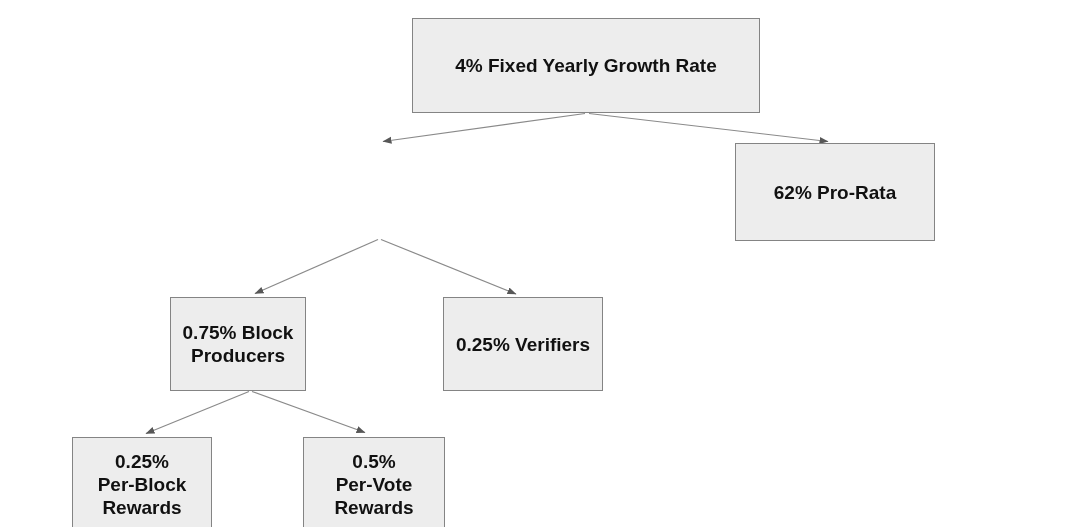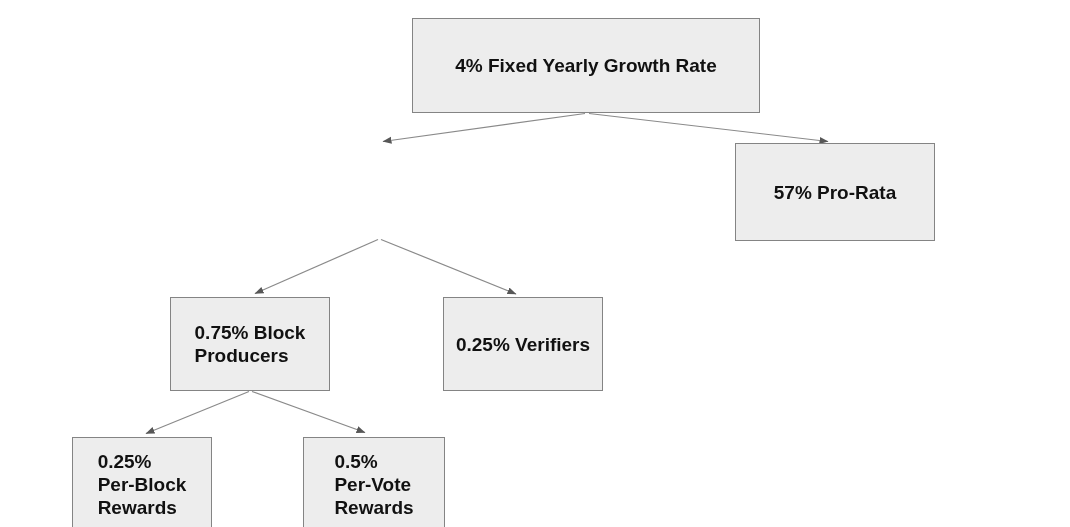--- a/index.html
+++ b/index.html
@@ -24,31 +24,31 @@
     pointer-events: none;
   }
   .node {
     position: absolute;
     box-sizing: border-box;
     background: #ededed;
     border: 1px solid #848484;
     display: flex;
     align-items: center;
     justify-content: center;
-    text-align: left;
+    text-align: center;
     font-weight: bold;
     font-size: 19px;
     line-height: 23px;
     color: #111111;
     white-space: pre-line;
   }
   .node-root            { left: 412px; top: 18px;  width: 348px; height: 95px; }
   .node-miners          { left: 280px; top: 144px; width: 198px; height: 95px; }
   .node-prorata         { left: 735px; top: 143px; width: 200px; height: 98px; }
-  .node-block-producers { left: 170px; top: 297px; width: 160px; height: 94px; }
+  .node-block-producers { left: 170px; top: 297px; width: 136px; height: 94px; }
   .node-verifiers       { left: 443px; top: 297px; width: 160px; height: 94px; }
   .node-per-block       { left: 72px;  top: 437px; width: 140px; height: 95px; }
   .node-per-vote        { left: 303px; top: 437px; width: 142px; height: 95px; }
   .edge-line {
     stroke: #8a8a8a;
     stroke-width: 1.2;
     fill: none;
   }
 </style>
 </head>
@@ -66,21 +66,21 @@
     <line class="edge-line" x1="589" y1="113.5" x2="828" y2="141.5" marker-end="url(#arrowhead)"></line>
     <line class="edge-line" x1="378" y1="239.5" x2="255" y2="293.5" marker-end="url(#arrowhead)"></line>
     <line class="edge-line" x1="381" y1="239.5" x2="516" y2="294" marker-end="url(#arrowhead)"></line>
     <line class="edge-line" x1="249" y1="391.5" x2="146" y2="433.5" marker-end="url(#arrowhead)"></line>
     <line class="edge-line" x1="252" y1="391.5" x2="365" y2="432.5" marker-end="url(#arrowhead)"></line>
   </svg>
 
   <div class="node node-root">4% Fixed Yearly Growth Rate</div>
 
 
-  <div class="node node-prorata">57% Pro-Rata</div>
+  <div class="node node-prorata">62% Pro-Rata</div>
 
   <div class="node node-block-producers">0.75% Block
 Producers</div>
 
   <div class="node node-verifiers">0.25% Verifiers</div>
 
   <div class="node node-per-block">0.25%
 Per-Block
 Rewards</div>
 

